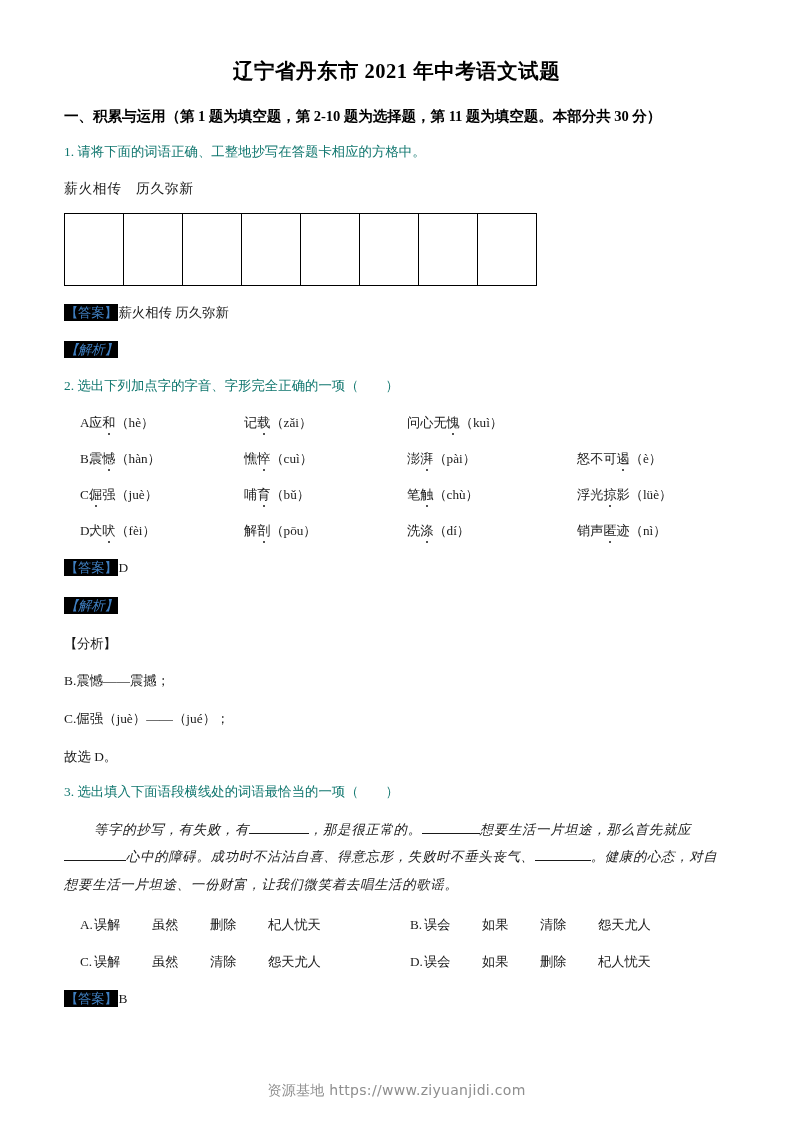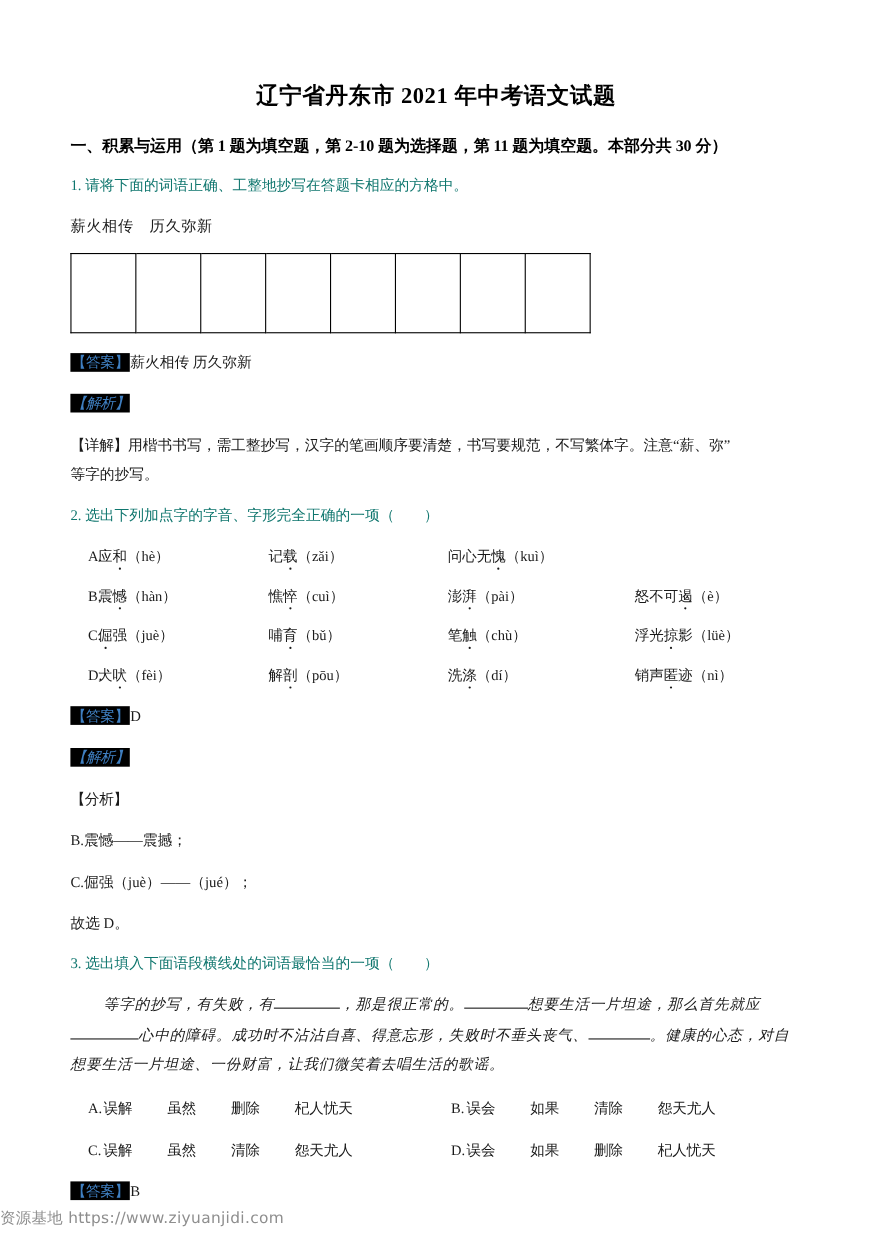--- a/index.html
+++ b/index.html
@@ -21,21 +21,21 @@
     height: 1122px;
     box-sizing: border-box;
     padding: 0 64px;
   }
   
   .doc-title {
     text-align: center;
     font-size: 20.5px;
     font-weight: bold;
     letter-spacing: 0.5px;
-    margin: 17px;
+    margin: 0;
     padding-top: 58px;
     line-height: 1.3;
     color: #000;
   }
   
   .section-header {
     font-size: 14.6px;
     font-weight: bold;
     margin-top: 20px;
     line-height: 1.55;
@@ -173,20 +173,21 @@
   .opt2-row .w {
     flex: 0 0 58px;
   }
   .opt2-row .w.wide { flex: 0 0 80px; }
   
   .footer {
     position: absolute;
     left: 0;
     right: 0;
     bottom: 22px;
+    text-align: center;
     font-size: 14px;
     color: #8e8e8e;
     font-family: "DejaVu Sans", "Liberation Sans", sans-serif;
     letter-spacing: 0.3px;
   }
 </style>
 </head>
 <body>
 
 <div class="page">
@@ -217,24 +218,20 @@
   </div>
 
   <div class="ansblock">
     <span class="tag-blue">【答案】</span><span>薪火相传  历久弥新</span>
   </div>
 
   <div class="ansblock tagline-solo">
     <span class="tag-blue">【解析】</span>
   </div>
 
-  <div class="wrapline">
-    <span class="tag-black">【详解】</span><span>用楷书书写，需工整抄写，汉字的笔画顺序要清楚，书写要规范，不写繁体字。注意“薪、弥”</span>
-    <span class="cont">等字的抄写。</span>
-  </div>
 
   <div class="qline">2. 选出下列加点字的字音、字形完全正确的一项（　　）</div>
 
   <div class="opt-row">
     <span class="label">A.</span>
     <span class="cell"><span>应</span><span class="dotc">和</span><span>（hè）</span></span>
     <span class="cell c2"><span>记</span><span class="dotc">载</span><span>（zǎi）</span></span>
     <span class="cell"><span>问心无</span><span class="dotc">愧</span><span>（kuì）</span></span>
   </div>
 

